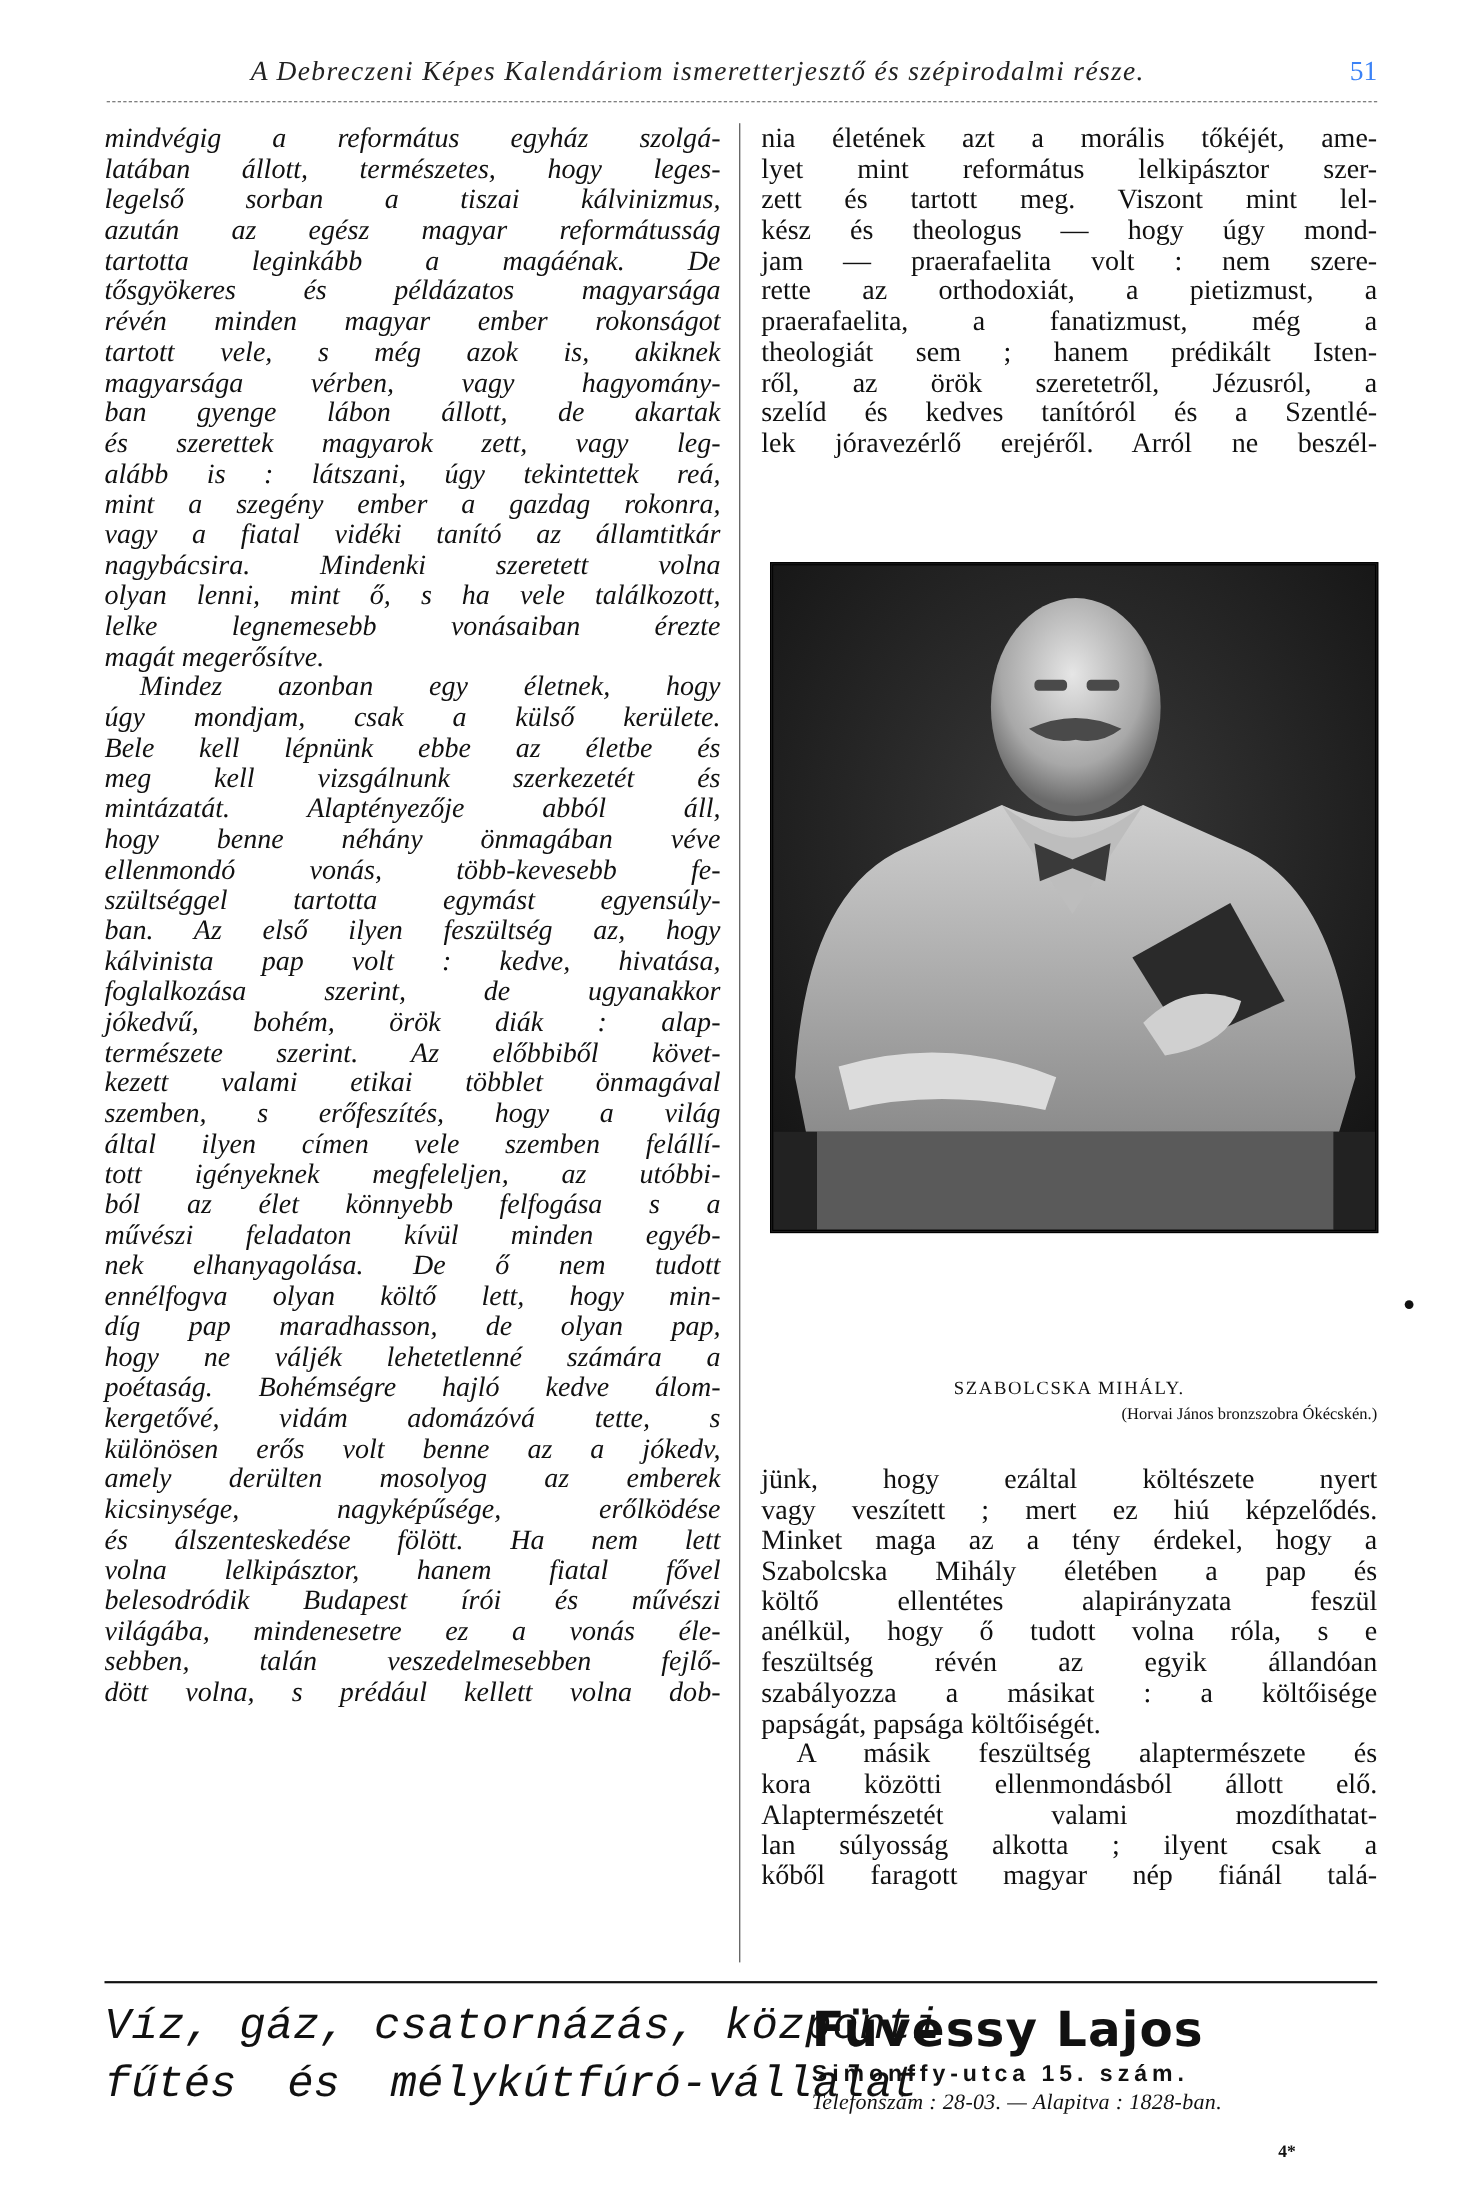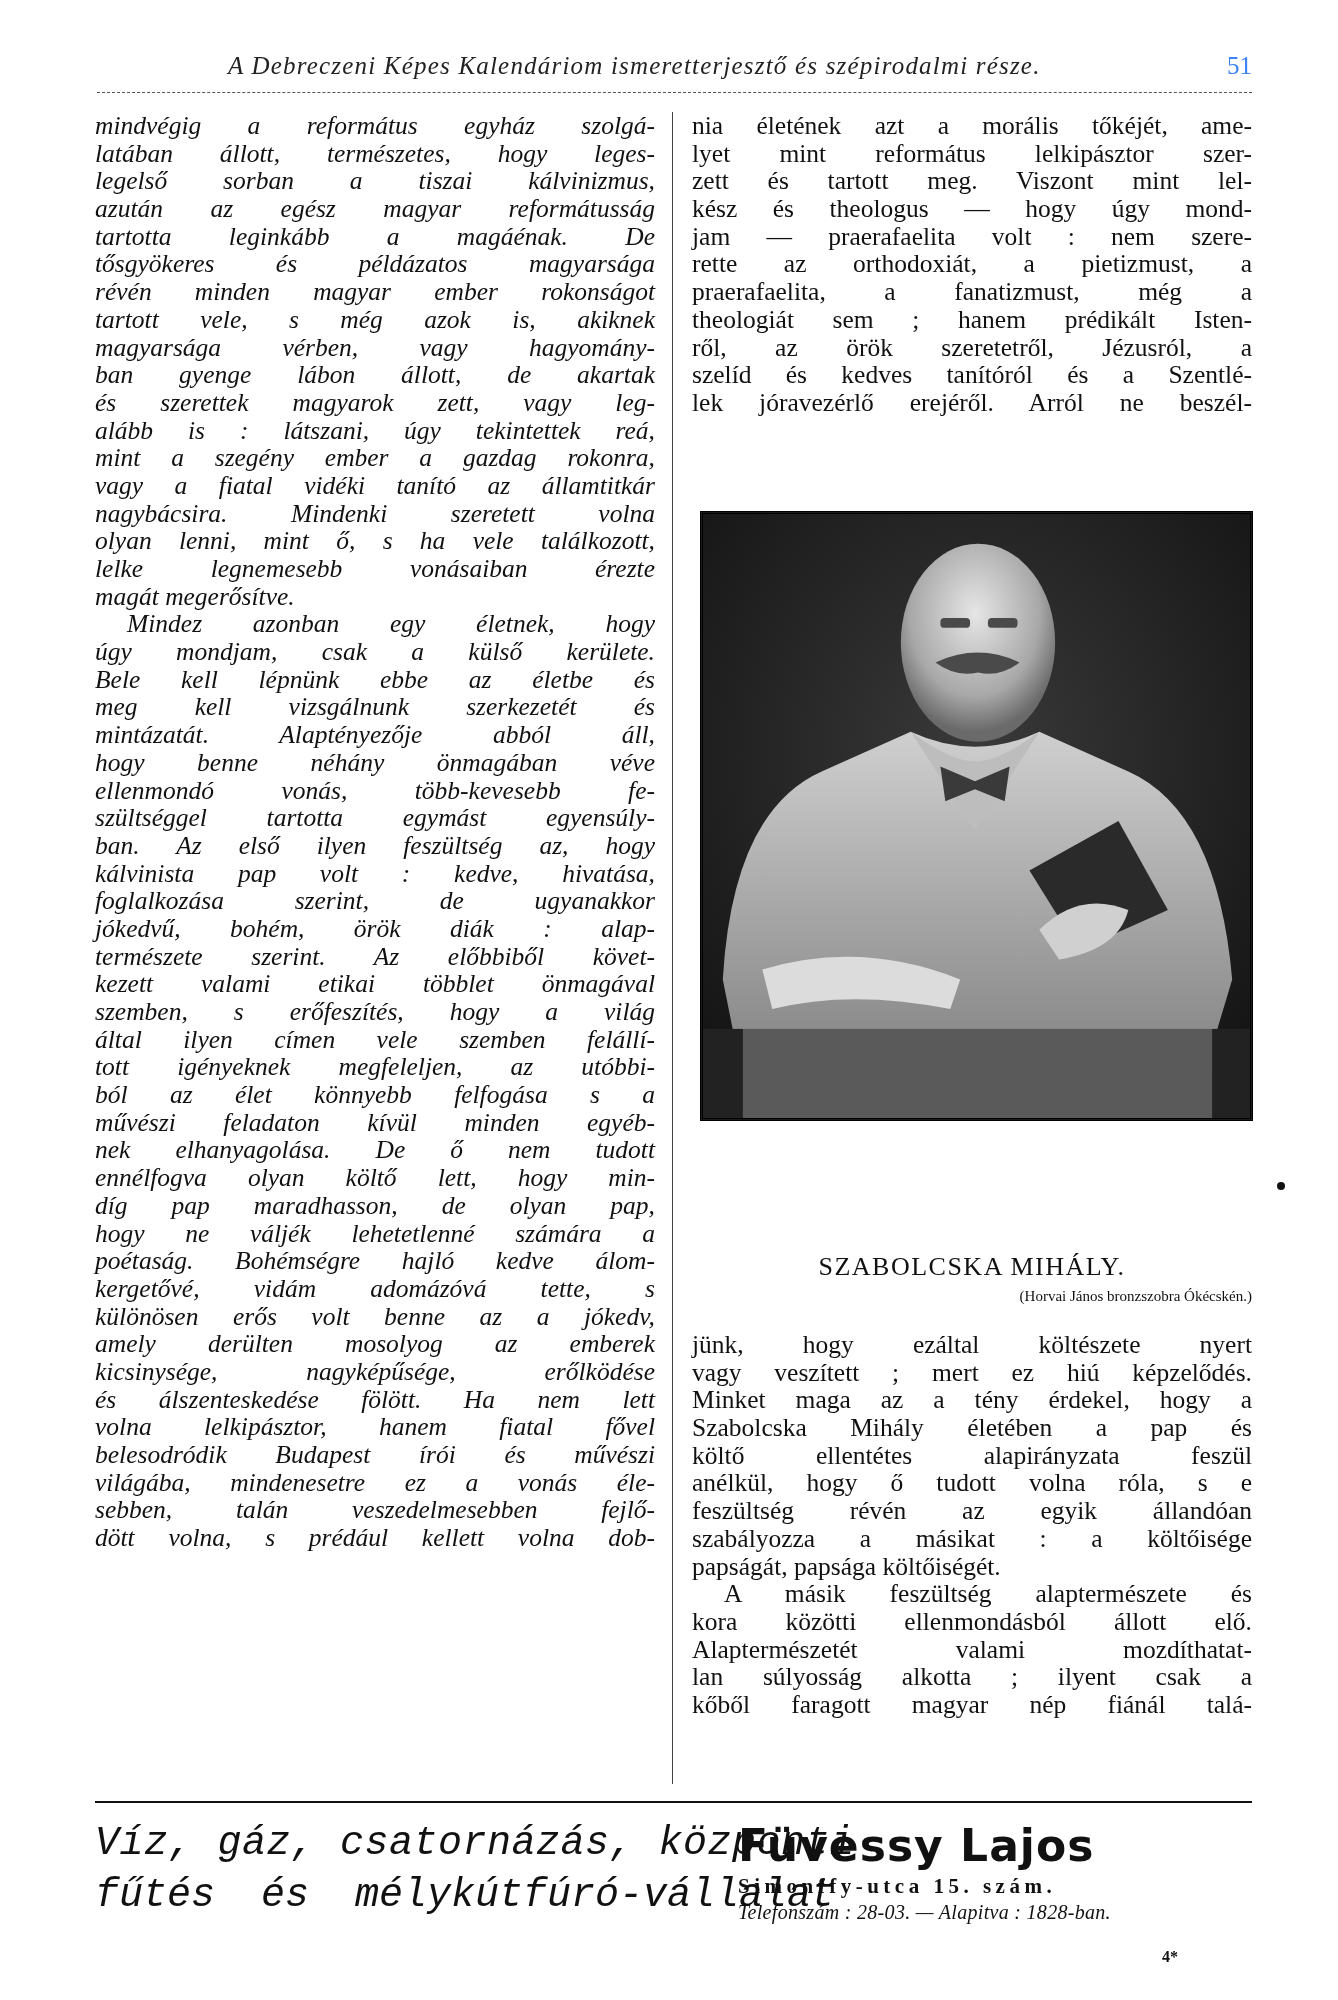--- a/index.html
+++ b/index.html
@@ -11,30 +11,30 @@
   .col { position: absolute; top: 112px; font-size: 25.5px; line-height: 27.7px; }
   .col-left { left: 95px; width: 560px; font-style: italic; }
   .col-right { left: 692px; width: 560px; }
   .line { display: block; text-align: justify; text-align-last: justify; white-space: nowrap; height: 27.7px; overflow: visible; }
   .line.last { text-align-last: left; }
   .line.indent { padding-left: 32px; }
   .divider { position: absolute; left: 672px; top: 112px; height: 1672px; border-left: 1.2px solid #444; }
   .photo { position: absolute; left: 700px; top: 511px; width: 553px; height: 610px; background: #1b1b1b; border: 3px double #000; box-sizing: border-box; overflow: hidden; }
   .photo svg { width: 100%; height: 100%; display: block; }
   .caption { position: absolute; left: 692px; top: 1252px; width: 560px; text-align: center; }
-  .caption-title { font-size: 26px; letter-spacing: 1.5px; }
+  .caption-title { font-size: 17px; letter-spacing: 1.5px; }
   .caption-sub { font-size: 15px; margin-top: 6px; text-align: right; }
   .col-right-lower { position: absolute; left: 692px; top: 1331px; width: 560px; font-size: 25.5px; line-height: 27.7px; }
   .ad-rule { position: absolute; left: 95px; top: 1801px; width: 1157px; border-top: 2.5px solid #111; }
   .ad-left { position: absolute; left: 95px; top: 1818px; width: 600px; font-style: italic; font-size: 40px; line-height: 52px; font-family: Liberation Mono, monospace; }
   .ad-left .l1 { display: block; white-space: nowrap; letter-spacing: 0.5px; }
   .ad-left .l2 { display: block; white-space: nowrap; word-spacing: 22px; }
   .ad-right { position: absolute; left: 738px; top: 1822px; width: 520px; }
   .ad-name { font-family: "DejaVu Sans", sans-serif; font-weight: bold; font-size: 44px; line-height: 48px; letter-spacing: 1px; white-space: nowrap; }
-  .ad-addr { font-family: Liberation Serif, serif; font-weight: bold; font-size: 21px; letter-spacing: 4.5px; white-space: nowrap; margin-top: 4px; }
+  .ad-addr { font-family: Liberation Sans, sans-serif; font-weight: bold; font-size: 21px; letter-spacing: 4.5px; white-space: nowrap; margin-top: 4px; }
   .ad-phone { font-style: italic; font-size: 20px; white-space: nowrap; margin-top: 2px; letter-spacing: 0.3px; }
   .signature { position: absolute; left: 1162px; top: 1948px; font-size: 16px; font-weight: bold; }
   .dot { position: absolute; left: 1277px; top: 1182px; width: 8px; height: 8px; background: #111; border-radius: 50%; }
 </style>
 </head>
 <body>
 
 <div class="header">
   <span class="header-title">A Debreczeni Képes Kalendáriom ismeretterjesztő és szépirodalmi része.</span>
   <span class="header-page">51</span>

